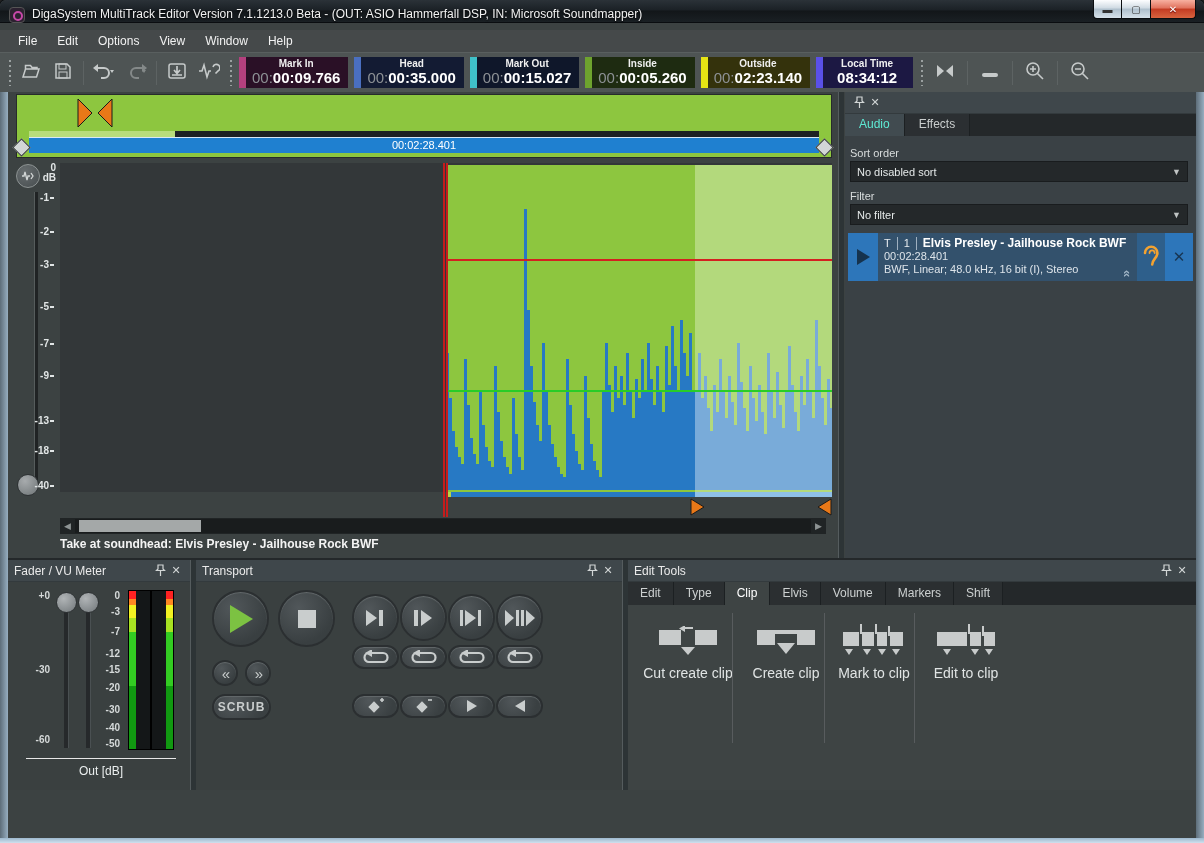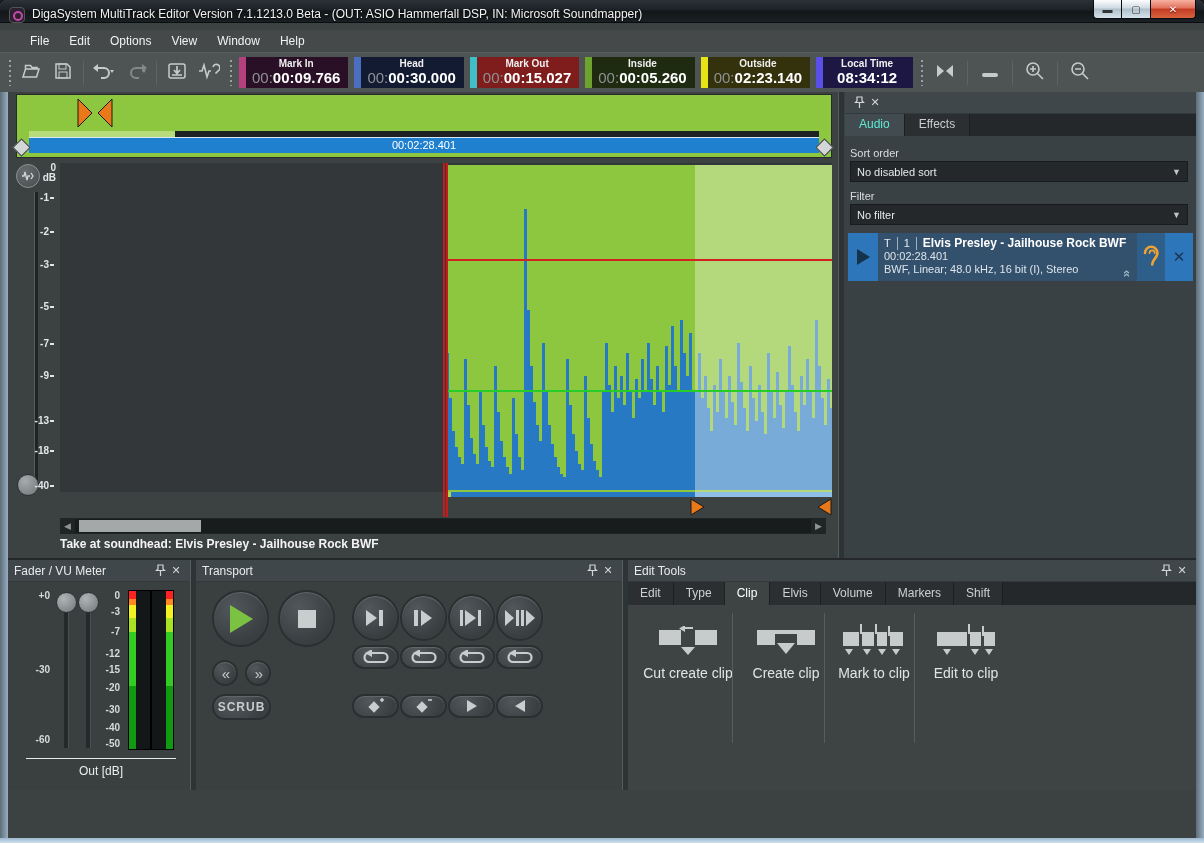--- a/index.html
+++ b/index.html
@@ -22,21 +22,21 @@
   .winbtn{height:19px;border:1px solid #0a0d10;border-top:none;
     background:linear-gradient(#fdfeff,#cfdae3 45%,#aebfcc 50%,#d6e2ea);
     display:flex;align-items:center;justify-content:center;font-size:10px;color:#333;}
   .winbtn.min{width:29px;border-radius:0 0 0 4px;}
   .winbtn.max{width:28px;border-left:none;border-right:none;}
   .winbtn.close{width:46px;border-radius:0 0 4px 0;
     background:linear-gradient(#f7b0a0,#e0715c 45%,#c33b22 50%,#d8633f);color:#fff;
     font-weight:bold;text-shadow:0 1px 1px #600;}
 
   
-  .menubar{left:0;top:30px;width:1204px;height:22px;background:#45494a;display:flex;align-items:center;padding-left:20px;}
+  .menubar{left:0;top:30px;width:1204px;height:22px;background:#45494a;display:flex;align-items:center;padding-left:8px;}
   .menu-item{color:#f2f2f2;font-size:12px;padding:3px 10px;cursor:default;}
   .toolbar{left:0;top:52px;width:1204px;height:40px;background:#4e5454;border-top:1px solid #595f5f;
     display:flex;align-items:center;padding-left:4px;}
   .grip{width:5px;height:26px;margin:0 3px;
     background:repeating-linear-gradient(#9aa0a0 0 2px,transparent 2px 5px);background-size:2px 100%;background-repeat:repeat-y;background-position:center;}
   .tbtn{width:30px;height:28px;display:flex;align-items:center;justify-content:center;margin:0 1px;border-radius:3px;}
   .tsep{width:1px;height:24px;background:#3d4242;border-right:1px solid #5d6363;margin:0 4px;}
   .timefield{height:31px;display:flex;margin:0 3px;cursor:default;}
   .timefield .stripe{width:7px;height:100%;}
   .timefield .tfbody{height:100%;padding:1px 8px 0 6px;min-width:90px;text-align:center;}
@@ -216,26 +216,26 @@
         <div class="stripe" style="background: rgb(180, 64, 126);"></div>
         <div class="tfbody" style="background: rgb(42, 16, 38);">
           <div class="tflabel">Mark In</div>
           <div class="tfvalue"><span class="dim">00:</span><span>00:09.766</span></div>
         </div>
       </div>
       <div class="timefield">
         <div class="stripe" style="background: rgb(74, 111, 192);"></div>
         <div class="tfbody" style="background: rgb(19, 27, 51);">
           <div class="tflabel">Head</div>
-          <div class="tfvalue"><span class="dim">00:</span><span>00:30.000</span></div>
+          <div class="tfvalue"><span class="dim">00:</span><span>00:35.000</span></div>
         </div>
       </div>
       <div class="timefield">
         <div class="stripe" style="background: rgb(63, 192, 200);"></div>
-        <div class="tfbody" style="background: #7f1d1d;">
+        <div class="tfbody" style="background: #0f172a;">
           <div class="tflabel">Mark Out</div>
           <div class="tfvalue"><span class="dim">00:</span><span>00:15.027</span></div>
         </div>
       </div>
       <div class="timefield">
         <div class="stripe" style="background: rgb(110, 163, 46);"></div>
         <div class="tfbody" style="background: rgb(30, 43, 17);">
           <div class="tflabel">Inside</div>
           <div class="tfvalue"><span class="dim">00:</span><span>00:05.260</span></div>
         </div>

